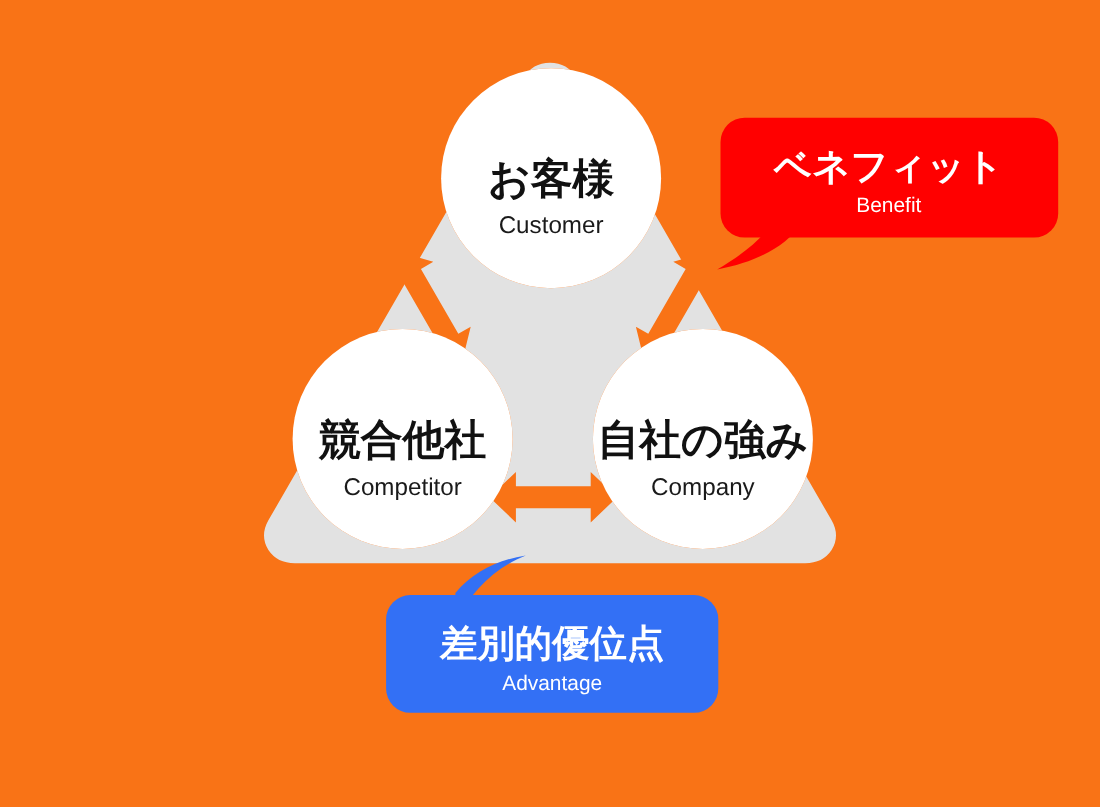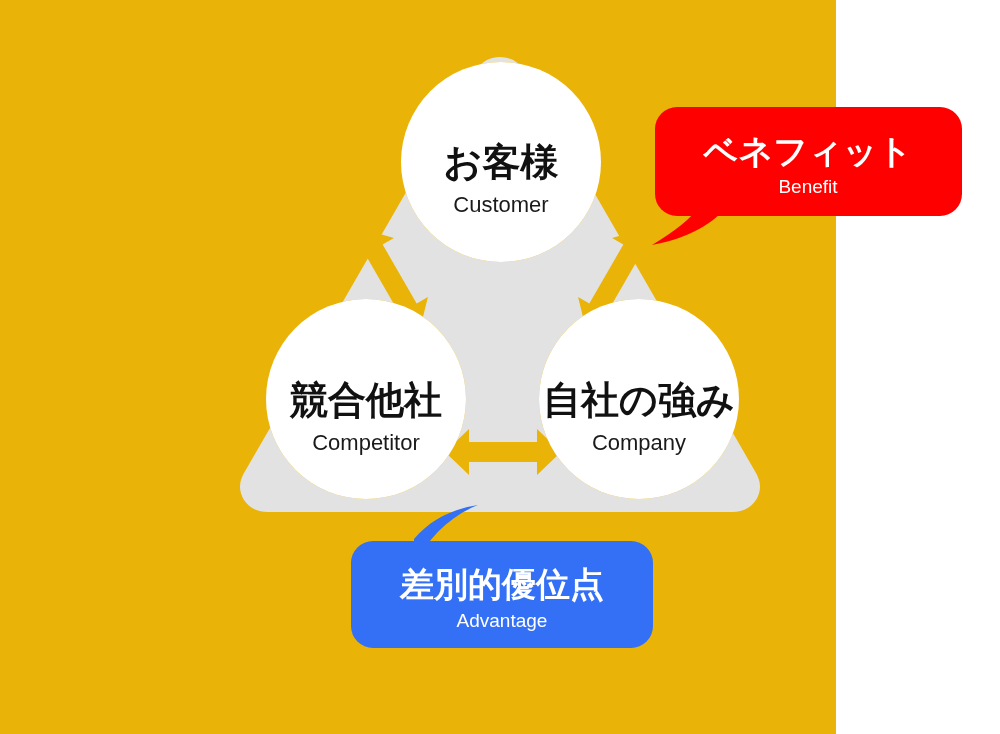--- a/index.html
+++ b/index.html
@@ -9,23 +9,23 @@
     background: #ffffff;
   }
   body {
     width: 1000px;
     height: 734px;
     font-family: "Liberation Sans", sans-serif;
     overflow: hidden;
   }
   #diagram-root {
     position: relative;
-    width: 836px;
+    width: 1000px;
     height: 734px;
-    background: #eab308;
+    background: #f97316;
   }
   #diagram-svg {
     position: absolute;
     left: 0;
     top: 0;
     width: 1000px;
     height: 734px;
     display: block;
   }
   .node-label-jp {

